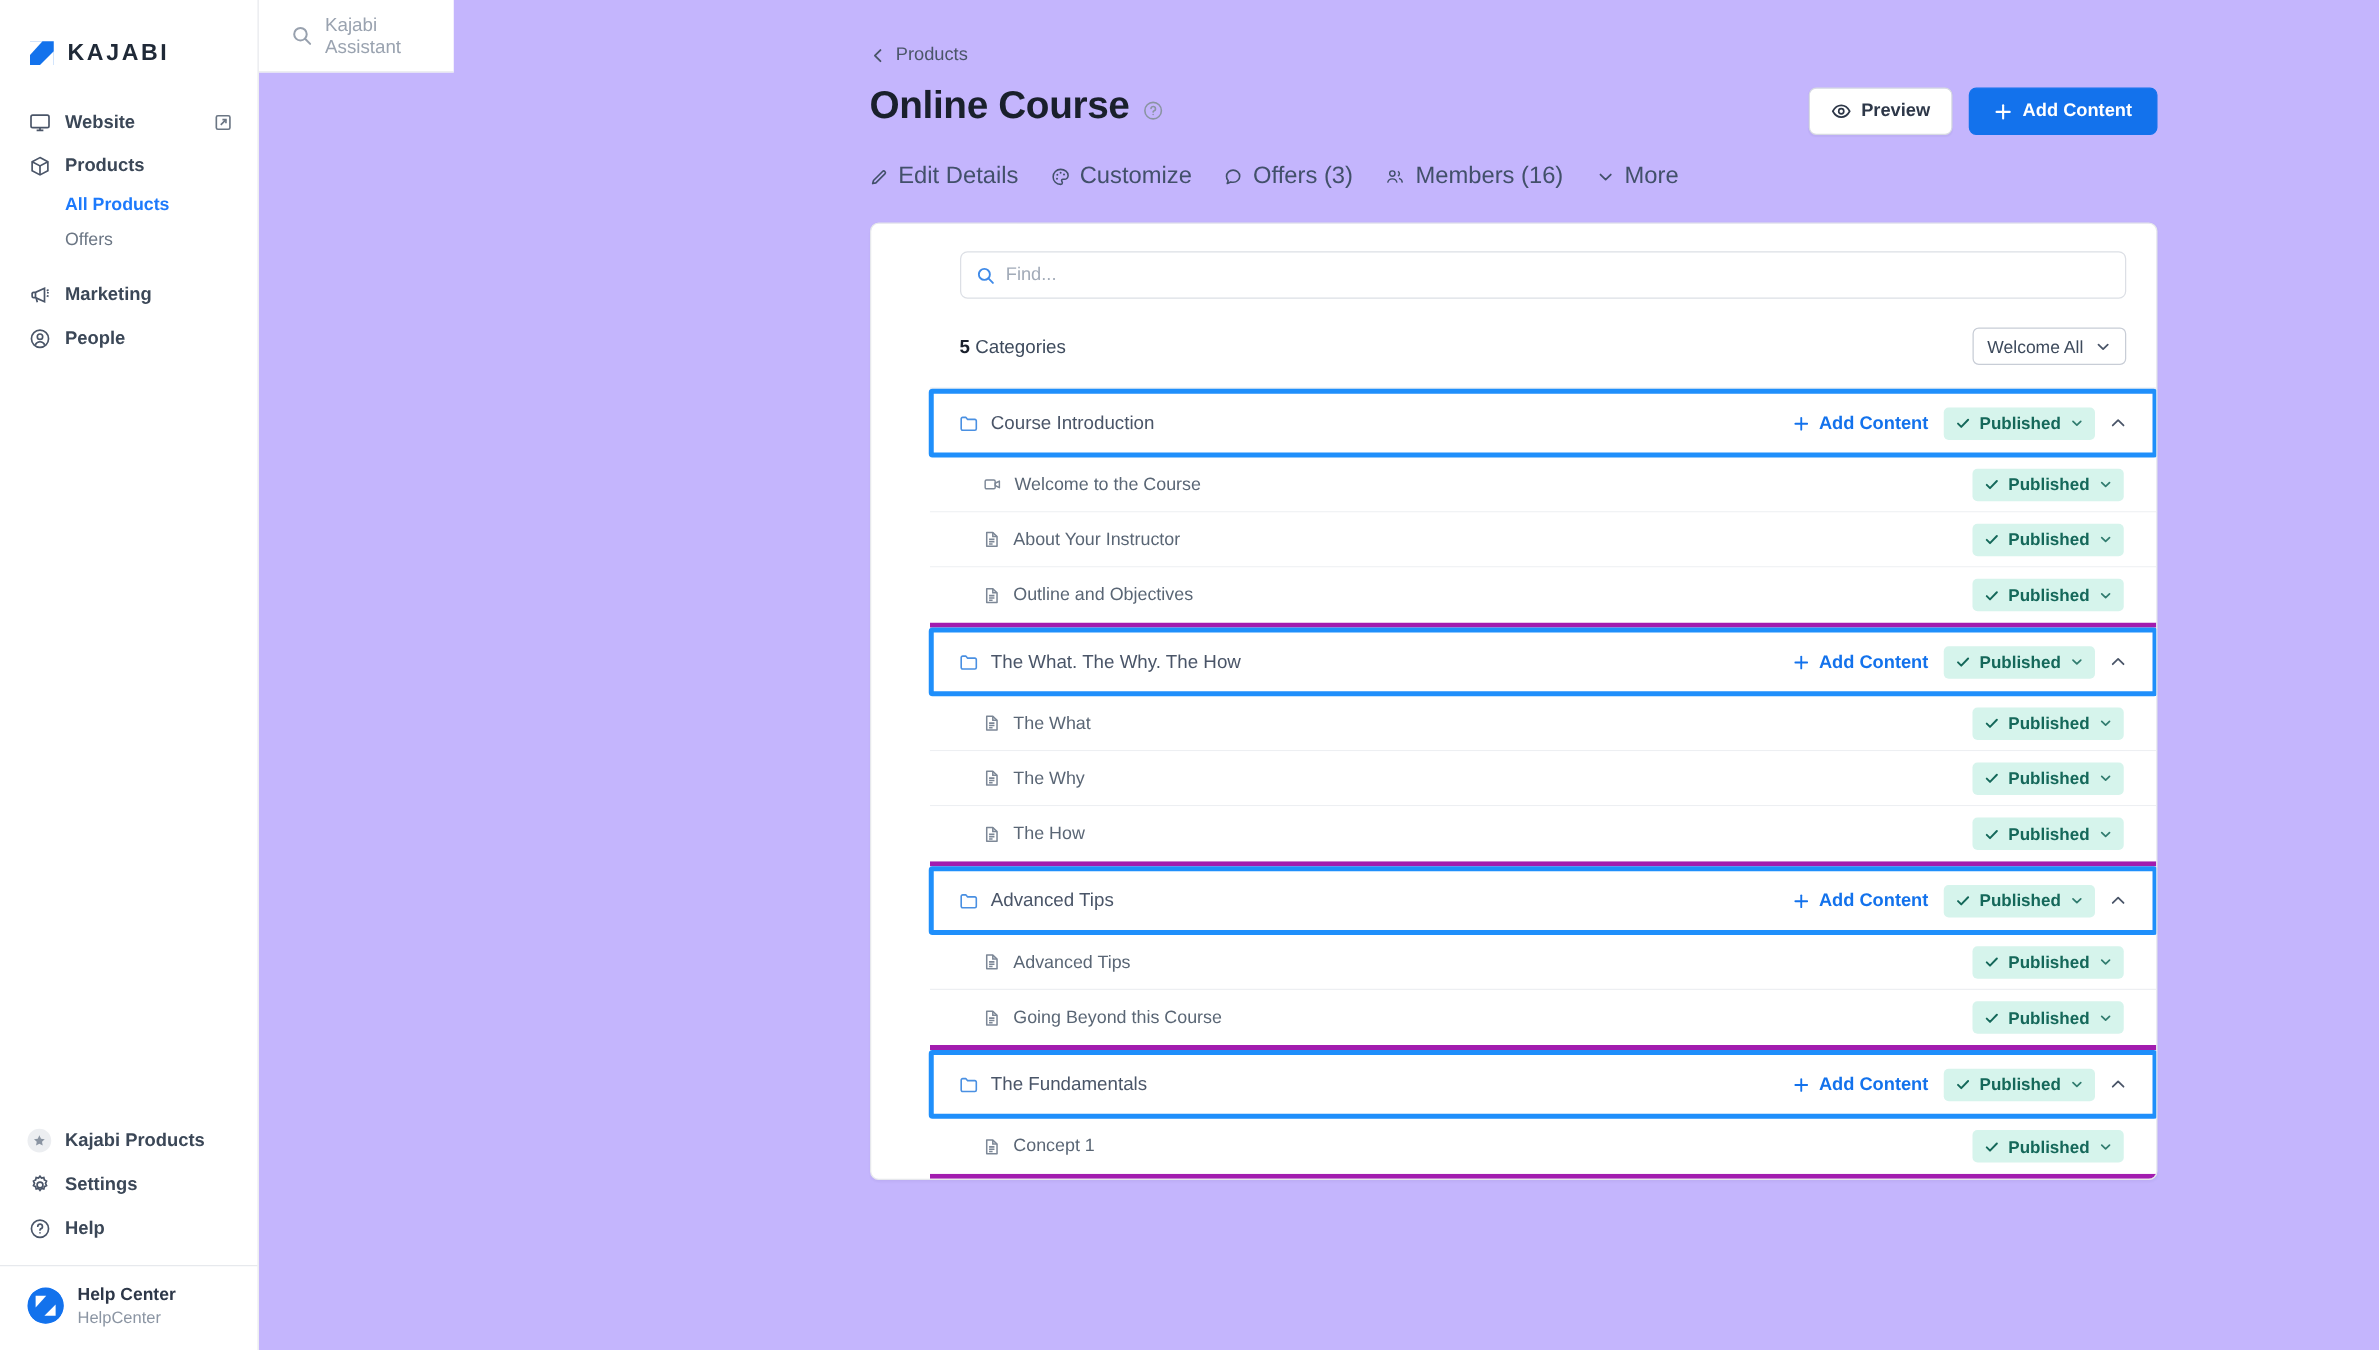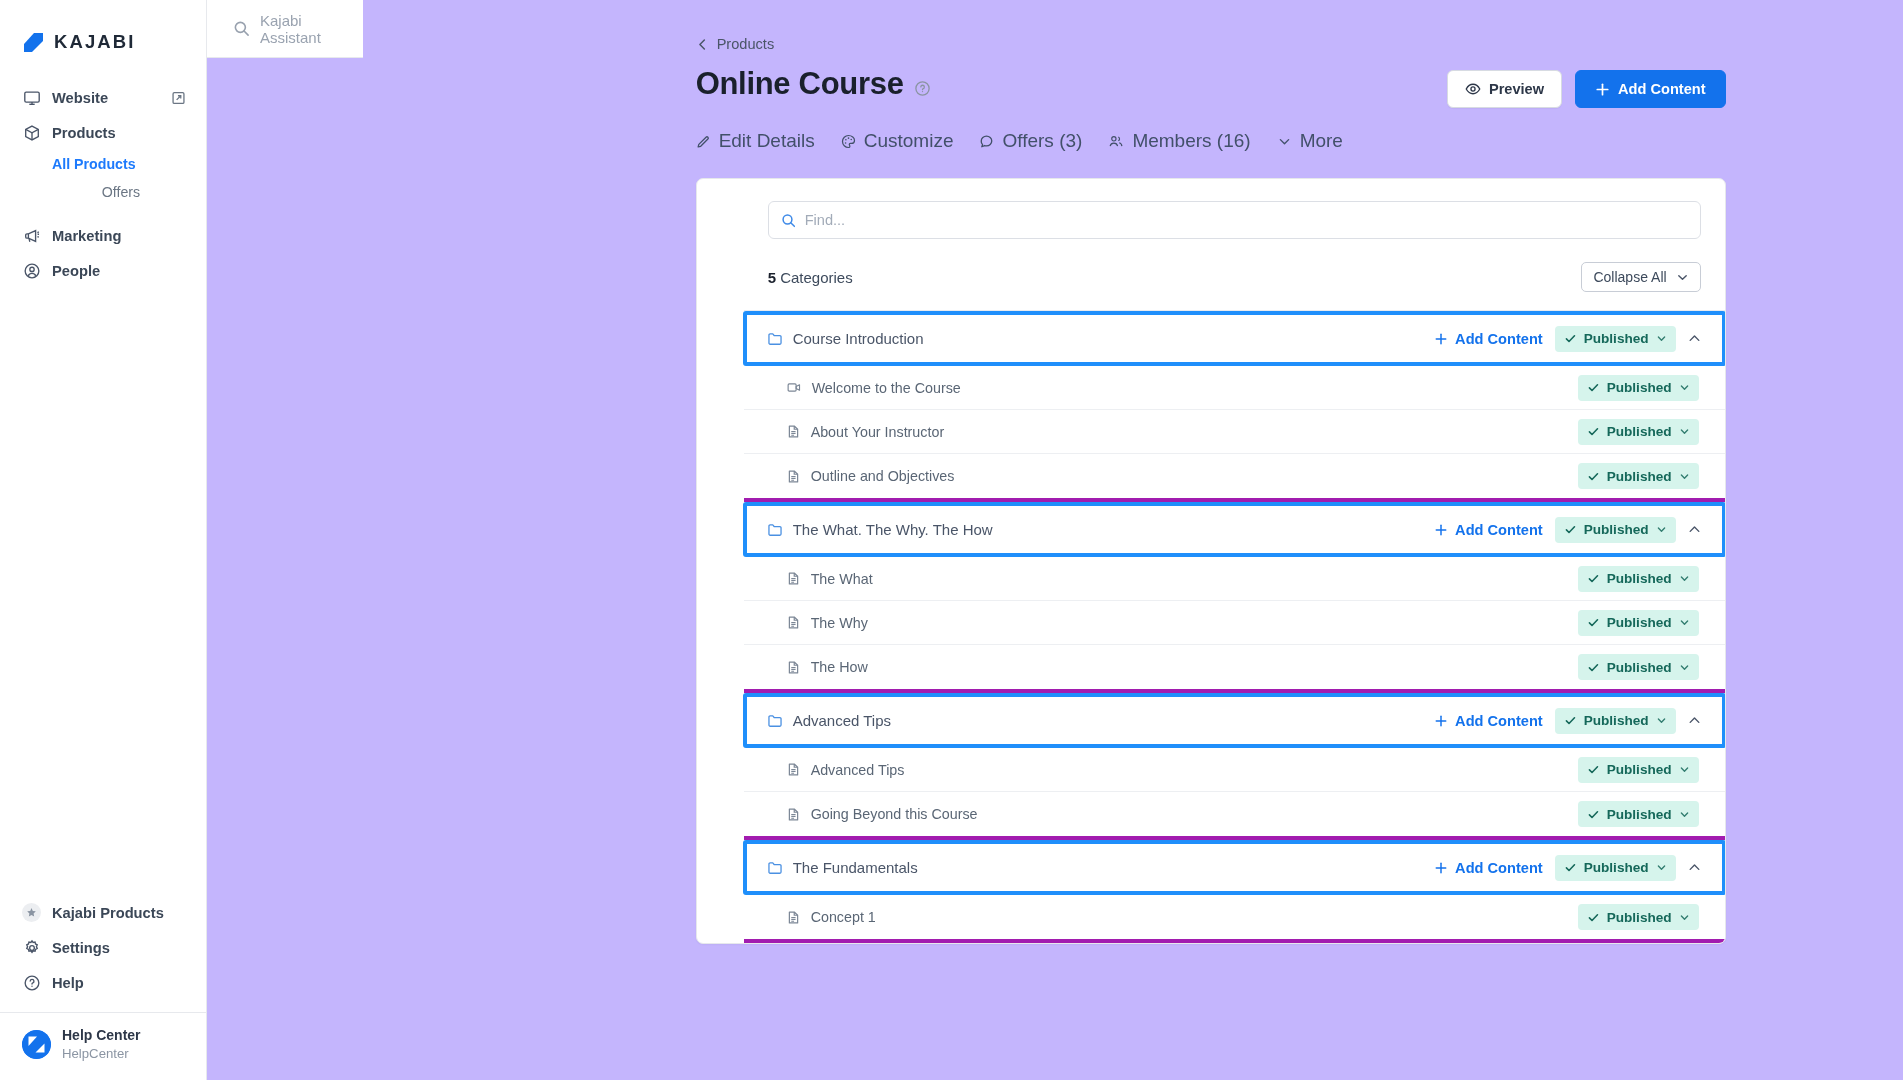--- a/index.html
+++ b/index.html
@@ -30,21 +30,21 @@
     font-size: 14.7px; color: #3b4757; font-weight: 600;
     cursor: pointer; position: relative;
   }
   .nav-item .ico { width: 19px; height: 19px; display: flex; align-items: center; justify-content: center; flex: 0 0 19px; }
   .nav-ext { position: absolute; right: 20px; top: 50%; transform: translateY(-50%); width: 15px; height: 15px; }
   .subnav-item {
     padding: 6px 16px 6px 52px; font-size: 14.2px; cursor: pointer; min-height: 26px;
     display: flex; align-items: center;
   }
   .subnav-item.active { color: #1d7afc; font-weight: 700; }
-  .subnav-item.muted { color: #6b7684; font-weight: 400; justify-content: center; }
+  .subnav-item.muted { color: #6b7684; font-weight: 400; }
 
   .sidebar-spacer { flex: 1 1 auto; }
 
   .sidebar-bottom { padding-bottom: 0; }
   .partner-ico {
     width: 19px; height: 19px; border-radius: 50%; background: #eceef1;
     display: flex; align-items: center; justify-content: center;
   }
   .sidebar-footer {
     border-top: 1px solid #e7e9ed; padding: 14px 0 18px 22px;
@@ -426,21 +426,21 @@
               </span>
               <input class="find-input" placeholder="Find..." style="">
             </div>
 
             <div class="cat-bar">
               <div class="cat-count">
                 <b>5</b>
                 <span>Categories</span>
               </div>
               <div class="collapse-btn">
-                <span>Collapse All</span>
+                <span>Welcome All</span>
                 <span>
                   <svg width="13" height="13" viewBox="0 0 14 14" fill="none" stroke="#4a5568" stroke-width="1.5">
                     <path d="M3 5 L7 9 L11 5" stroke-linecap="round" stroke-linejoin="round"></path>
                   </svg>
                 </span>
               </div>
             </div>
           </div>
 
           <div class="card-divider"></div>

